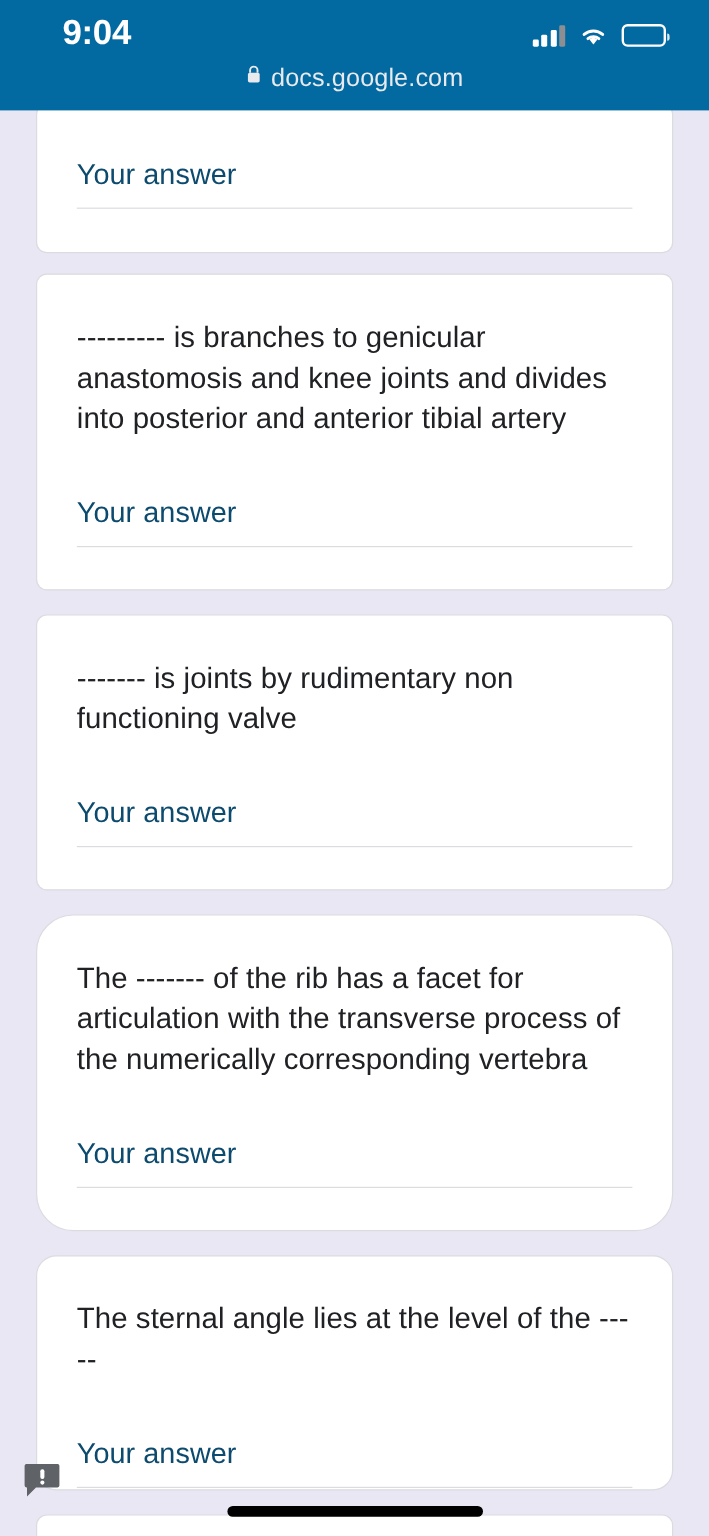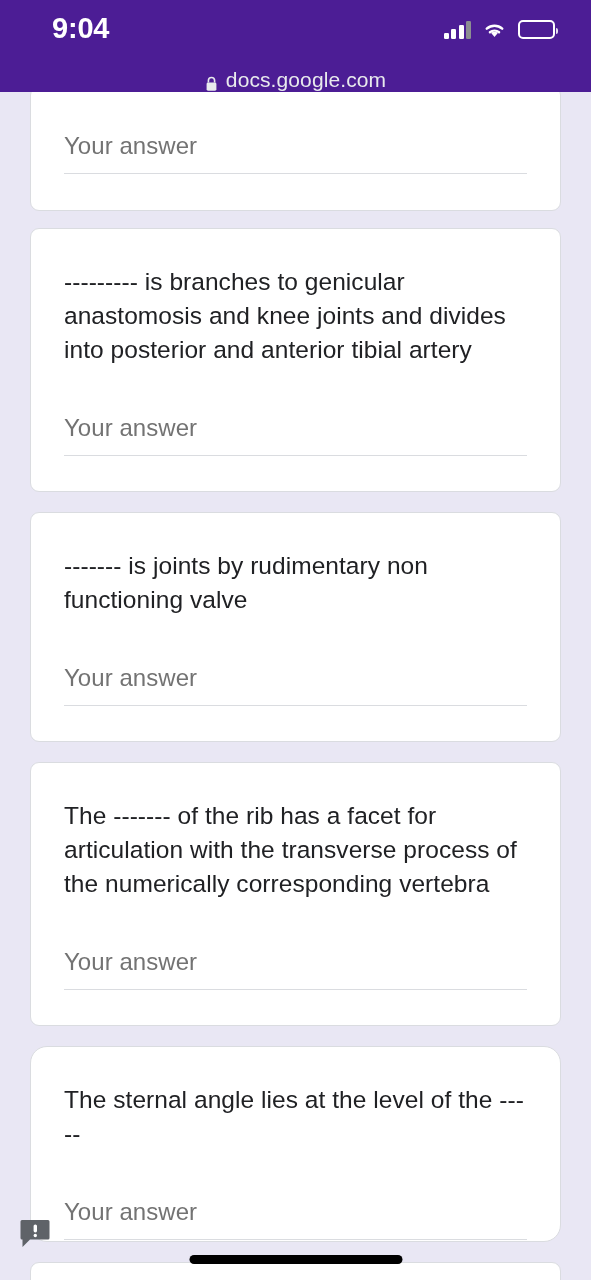--- a/index.html
+++ b/index.html
@@ -18,21 +18,21 @@
     background: #e9e7f4;
     overflow: hidden;
   }
 
   
   .browser-chrome {
     position: absolute;
     top: 0; left: 0;
     width: 591px;
     height: 92px;
-    background: #4c1d95;
+    background: #0369a1;
     z-index: 20;
   }
 
   .status-bar {
     position: relative;
     height: 54px;
     display: flex;
     align-items: center;
     justify-content: space-between;
     padding: 0 36px 0 52px;
@@ -95,21 +95,21 @@
   .battery-fill {
     height: 100%;
     width: 48%;
     background: #ffffff;
     border-radius: 2px;
   }
 
   .url-bar {
     height: 38px;
     display: flex;
-    align-items: flex-end;
+    align-items: flex-start;
     justify-content: center;
     gap: 8px;
   }
   .lock-icon { width: 13px; height: 16px; display: block; }
   .url-text {
     color: #e8eaed;
     font-size: 21px;
     letter-spacing: 0.1px;
   }
 
@@ -138,21 +138,21 @@
     color: #202124;
     letter-spacing: 0.05px;
     white-space: pre-wrap;
   }
 
   .answer-field {
     margin-top: 4px;
   }
   .answer-placeholder {
     font-size: 24px;
-    color: #737373;
+    color: #0c4a6e;
     line-height: 34px;
     letter-spacing: 0.05px;
   }
   .answer-underline {
     height: 1px;
     background: #dadce0;
     margin-top: 10px;
     width: 100%;
   }
 
@@ -242,21 +242,21 @@
     </div>
 
     <div class="card" style="top:420px; height:230px; padding-top:36px;">
       <div class="q-text">------- is joints by rudimentary non functioning valve</div>
       <div class="answer-field" style="margin-top:44px;">
         <div class="answer-placeholder">Your answer</div>
         <div class="answer-underline"></div>
       </div>
     </div>
 
-    <div class="card" style="top:670px; height:264px; padding-top:36px;">
+    <div class="card" style="top:670px; height:264px; padding-top:36px;border-radius:31px;">
       <div class="q-text">The ------- of the rib has a facet for articulation with the transverse process of the numerically corresponding vertebra</div>
       <div class="answer-field" style="margin-top:44px;">
         <div class="answer-placeholder">Your answer</div>
         <div class="answer-underline"></div>
       </div>
     </div>
 
     <div class="card" style="top:954px; height:196px; padding-top:36px;border-radius:17px;">
       <div class="q-text">The sternal angle lies at the level of the -----</div>
       <div class="answer-field" style="margin-top:44px;">

